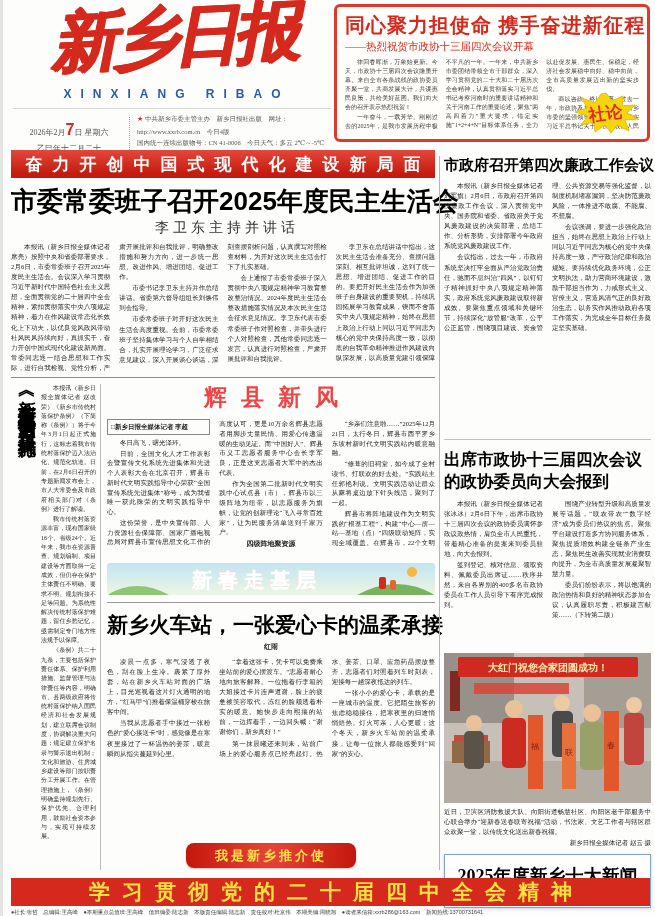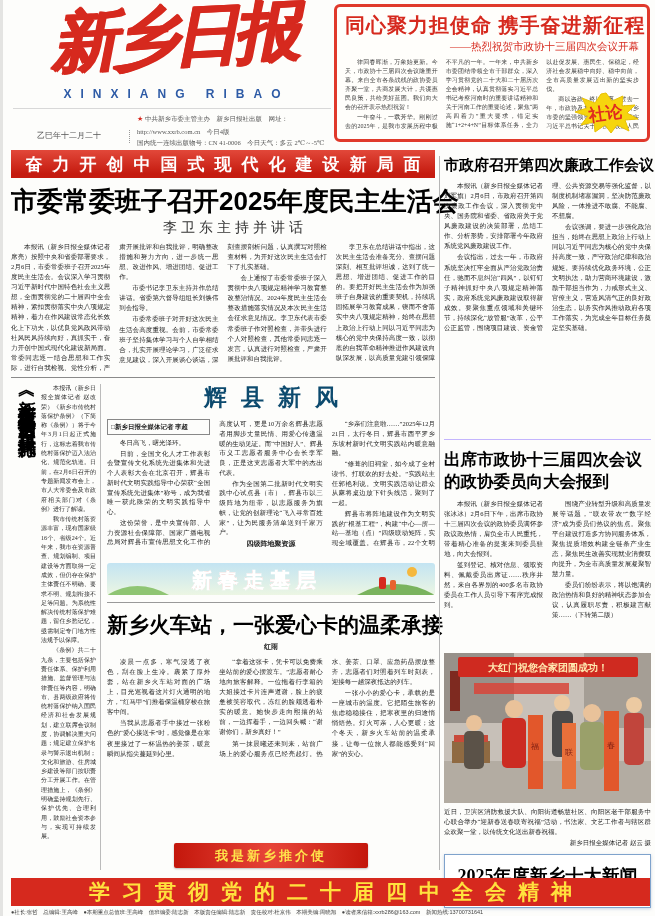--- a/index.html
+++ b/index.html
@@ -18,63 +18,63 @@
   .dateblock{width:112px;text-align:center;font-size:8px;color:#555;line-height:1.6;
              border-right:1px dotted #999;padding-right:4px;}
   .dateblock .day{color:#d6291e;font-size:16px;font-weight:bold;font-family:"Liberation Sans",sans-serif;}
   .pubblock{flex:1;font-size:6.5px;color:#555;line-height:1.7;padding-left:7px;text-align:left;}
   .emblem{color:#d6291e;font-size:7px;}
   
   .edbox{position:absolute;left:331px;top:4px;width:316px;height:138px;border:3px solid #e0392b;
          border-radius:6px;background:#fffefb;box-sizing:border-box;padding:5px 8px 4px;}
   .edtitle{color:#d6291e;font-weight:900;font-size:20px;text-align:left;letter-spacing:1px;
            font-family:"Liberation Sans",sans-serif;white-space:nowrap;}
-  .edsub{color:#d6291e;font-size:10.5px;text-align:right;margin:1px 0 4px;}
+  .edsub{color:#d6291e;font-size:10.5px;text-align:left;margin:1px 0 4px;}
   .edbody{font-size:6px;line-height:1.5;color:#3a3a3a;column-count:3;column-gap:8px;
           height:76px;overflow:hidden;text-align:justify;}
   .stamp{position:absolute;right:8px;bottom:5px;width:66px;height:42px;}
   
   .vrule{position:absolute;left:436px;top:156px;width:1px;height:714px;background:#b5b5b5;}
   .hrule-lead{position:absolute;left:8px;top:377px;width:424px;height:1px;background:#8a8a8a;}
   
   .confbanner{position:absolute;left:8px;top:150px;width:424px;height:28px;
               background:linear-gradient(180deg,#e2483a 0%,#c51b0f 85%);color:#fff;
               font-family:"Liberation Sans",sans-serif;font-weight:bold;font-size:17px;
               letter-spacing:10px;text-indent:10px;display:flex;align-items:center;justify-content:center;}
   .leadhead{position:absolute;left:8px;top:184px;width:424px;text-align:center;font-size:26px;
             font-weight:900;font-family:"Liberation Sans",sans-serif;color:#000;white-space:nowrap;}
-  .leadsub{position:absolute;left:20px;top:219px;width:424px;text-align:center;font-size:14px;
+  .leadsub{position:absolute;left:12px;top:219px;width:424px;text-align:center;font-size:14px;
            letter-spacing:4px;color:#333;}
   .leadbody{position:absolute;left:8px;top:242px;width:424px;height:132px;column-count:4;
             column-gap:9px;font-size:6.5px;line-height:1.55;text-align:justify;overflow:hidden;color:#1d1d1d;}
   
   .sidebar{position:absolute;left:8px;top:384px;width:90px;height:486px;display:flex;
            border-right:1px solid #bbb;box-sizing:border-box;padding-right:4px;}
   .vtitle{writing-mode:vertical-rl;font-size:18px;font-weight:900;line-height:1.15;
           letter-spacing:2px;color:#000;width:26px;height:100%;}
   .vbody{flex:1;font-size:6px;line-height:1.55;text-align:justify;overflow:hidden;
          color:#2a2a2a;padding-left:4px;}
   
   .middle{position:absolute;left:104px;top:382px;width:328px;height:488px;}
-  .hxtitle{font-size:23px;font-weight:900;letter-spacing:14px;text-indent:14px;text-align:center;color:#0c4a6e;}
+  .hxtitle{font-size:23px;font-weight:900;letter-spacing:14px;text-indent:14px;text-align:center;color:#ef4444;}
   .hxbody{margin-top:6px;height:136px;column-count:3;column-gap:9px;font-size:6.5px;
           line-height:1.5;text-align:justify;overflow:hidden;color:#1d1d1d;}
   .bylinebox{border:1px solid #888;padding:2px 3px;font-size:6.5px;font-weight:bold;
              margin-bottom:3px;text-indent:0;}
   .colsub{font-weight:bold;text-align:center;text-indent:0;font-size:7px;margin:2px 0;}
   .springbanner{position:relative;margin-top:8px;height:32px;border-radius:3px;overflow:hidden;text-align:center;}
   .springbanner svg{display:block;}
   .midrule{margin-top:7px;border-top:1px solid #999;}
   .sttitle{margin-top:8px;font-size:21px;font-weight:900;text-align:center;color:#000;
            font-family:"Liberation Sans",sans-serif;white-space:nowrap;}
   .stbyline{text-align:center;font-size:7px;font-weight:bold;margin-top:3px;}
   .stbody{margin-top:5px;height:186px;column-count:3;column-gap:9px;font-size:6.5px;
           line-height:1.55;text-align:justify;overflow:hidden;color:#1d1d1d;}
-  .ribbon{position:absolute;left:50%;transform:translateX(-50%);bottom:2px;width:194px;height:25px;
-          background:radial-gradient(circle at 50% 35%,#e8463a,#c3160b);border-radius:2px;
+  .ribbon{position:absolute;left:50%;transform:translateX(-50%);bottom:2px;width:170px;height:25px;
+          background:radial-gradient(circle at 50% 35%,#e8463a,#c3160b);border-radius:8px;
           color:#ffe34a;font-family:Liberation Serif, serif;font-weight:bold;font-size:13px;
           letter-spacing:3px;display:flex;align-items:center;justify-content:center;
           box-shadow:0 1px 2px rgba(0,0,0,.25);}
   
   .rightcol{position:absolute;left:441px;top:156px;width:207px;}
   .govtitle{font-size:15px;font-weight:900;font-family:Liberation Sans, sans-serif;
             text-align:center;white-space:nowrap;color:#000;}
   .govbody{margin-top:6px;height:248px;column-count:2;column-gap:9px;font-size:6.5px;
            line-height:1.55;text-align:justify;overflow:hidden;color:#1d1d1d;}
   .cppcctitle{margin-top:10px;padding-top:8px;border-top:1px solid #c4b5fd;font-size:16.5px;
@@ -99,20 +99,21 @@
 </head>
 <body>
 
 <div class="page">
 
   <div class="mast">
     <div class="brand">新乡日报</div>
     <div class="pinyin">XINXIANG RIBAO</div>
     <div class="mastinfo">
       <div class="dateblock">
+        <div><span>2026年2月</span><span class="day">7</span><span>日 星期六</span></div>
         <div>乙巳年十二月二十</div>
       </div>
       <div class="pubblock">
         <div><span class="emblem">★</span> <span>中共新乡市委主管主办　新乡日报社出版　网址：http://www.xxrb.com.cn　今日4版</span></div>
         <div>国内统一连续出版物号：CN 41-0006　今日天气：多云 2℃～-5℃　总第13818期</div>
       </div>
     </div>
   </div>
 
   <div class="edbox">

